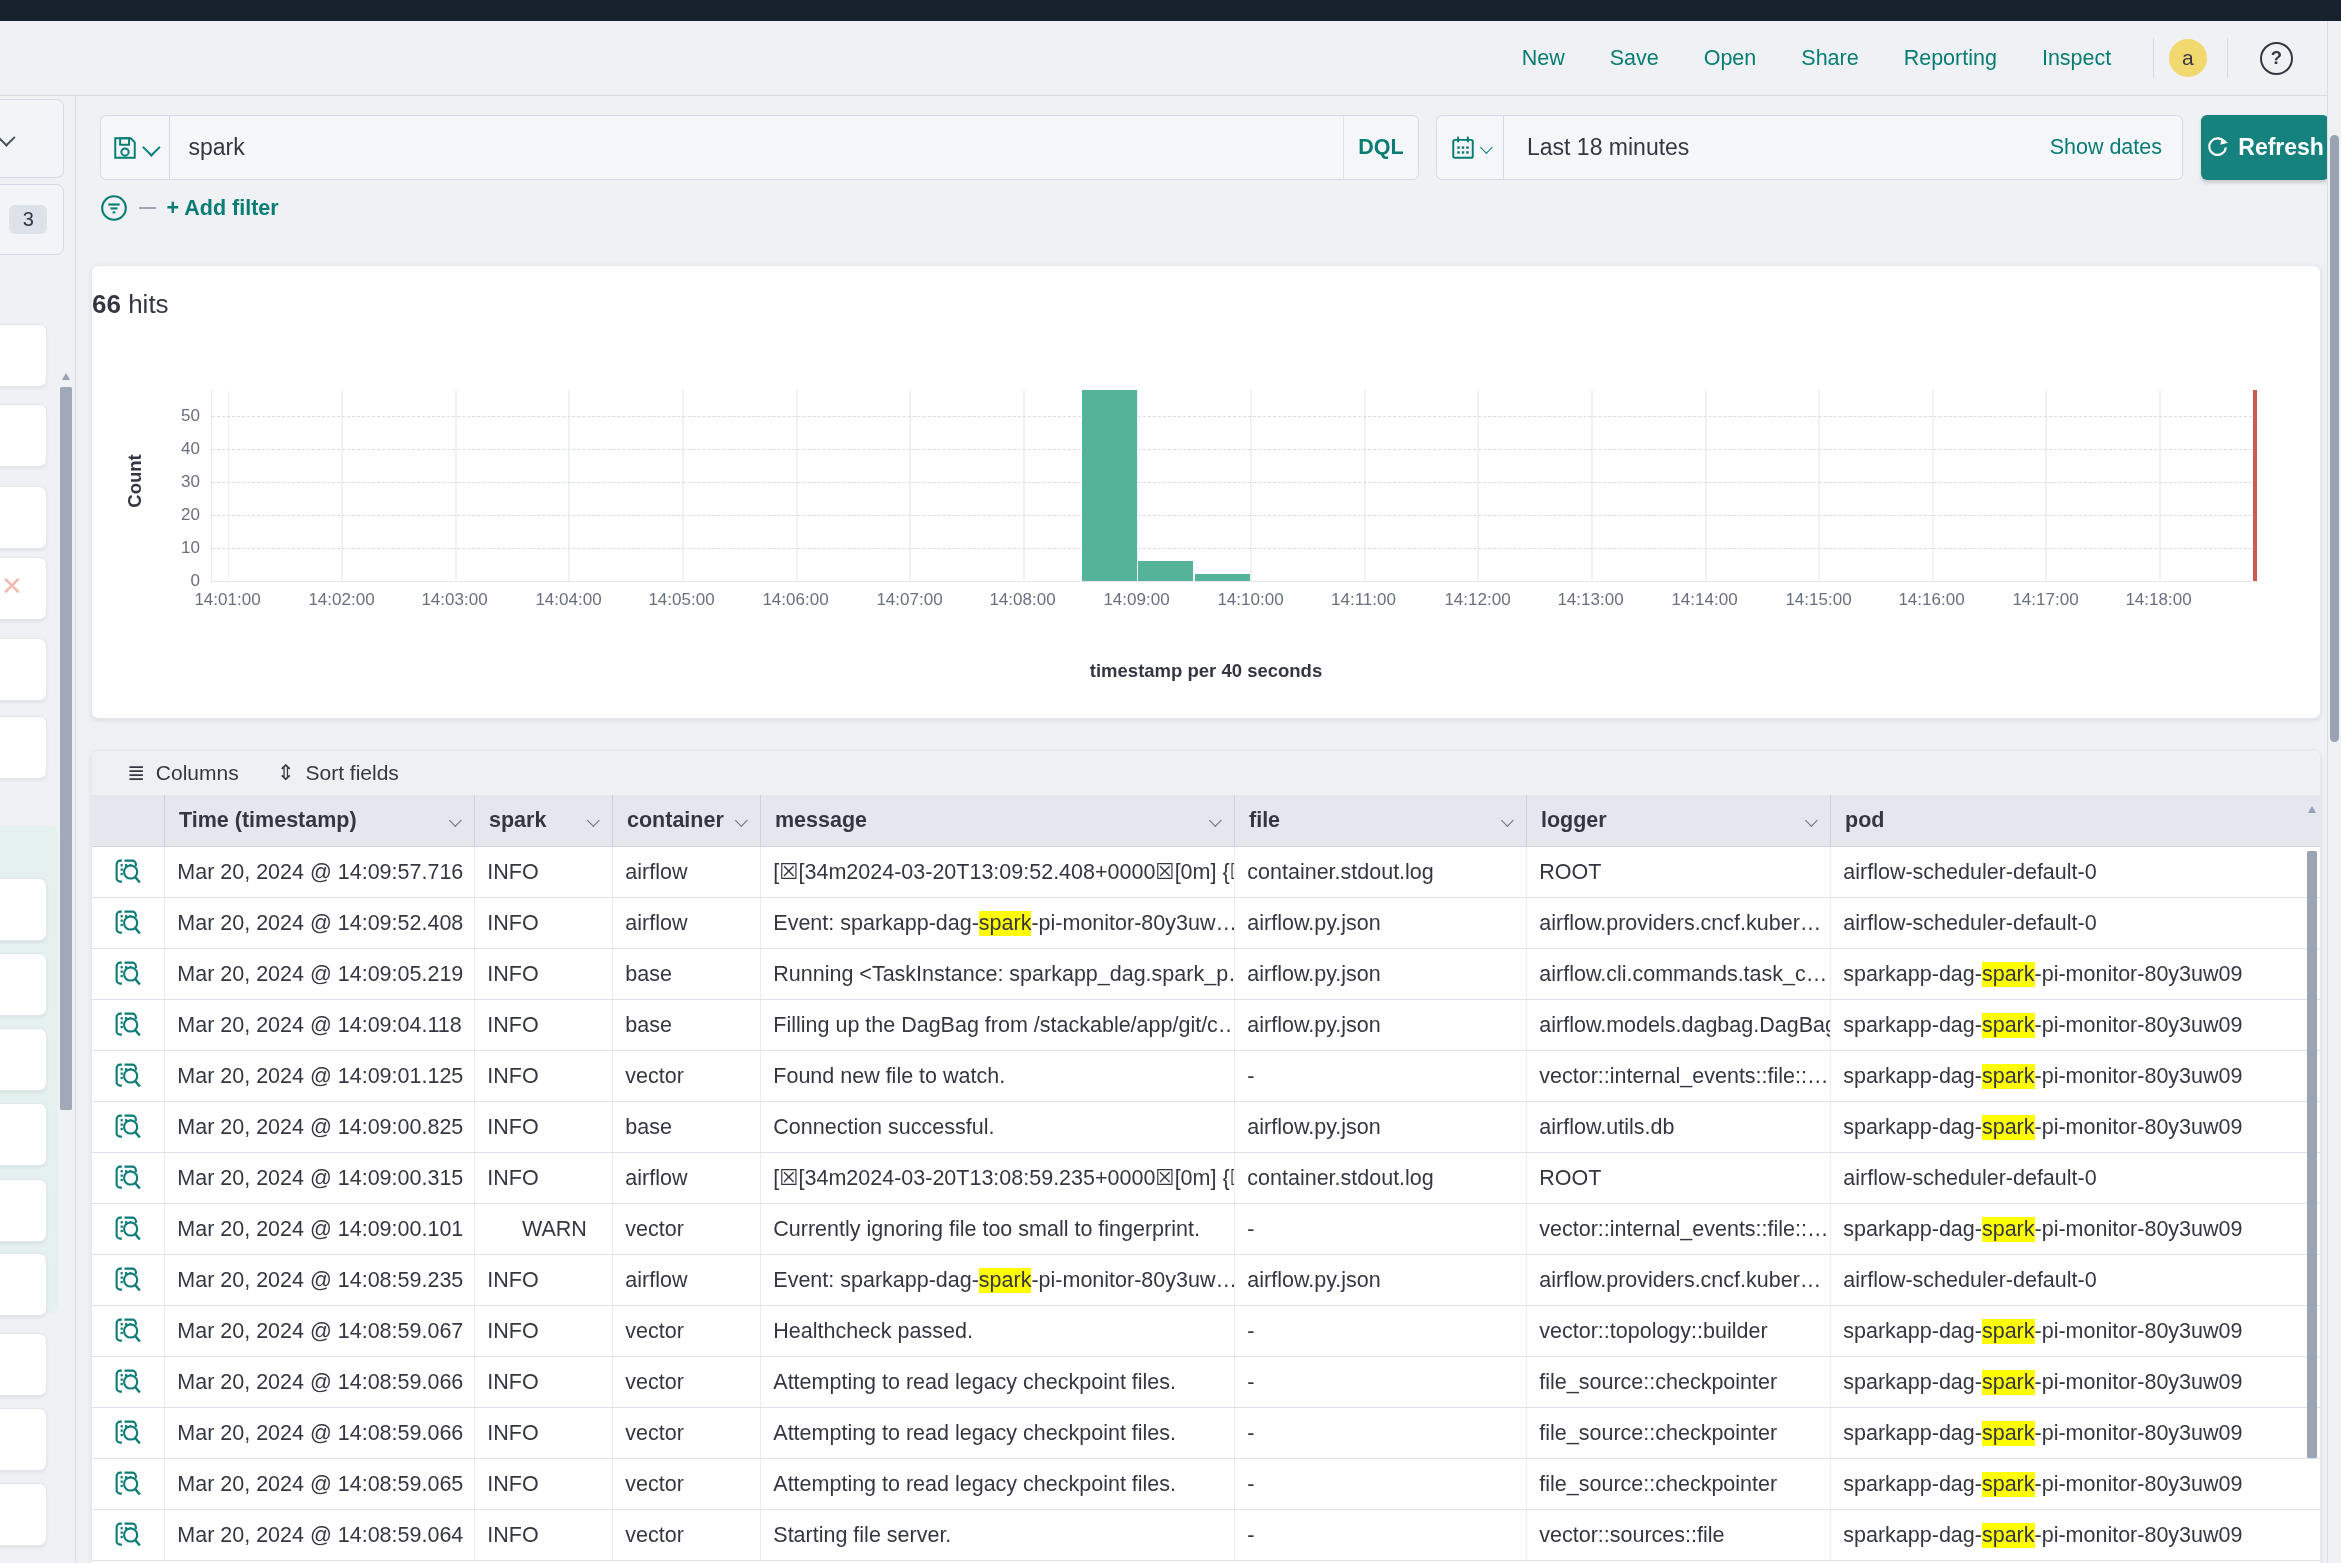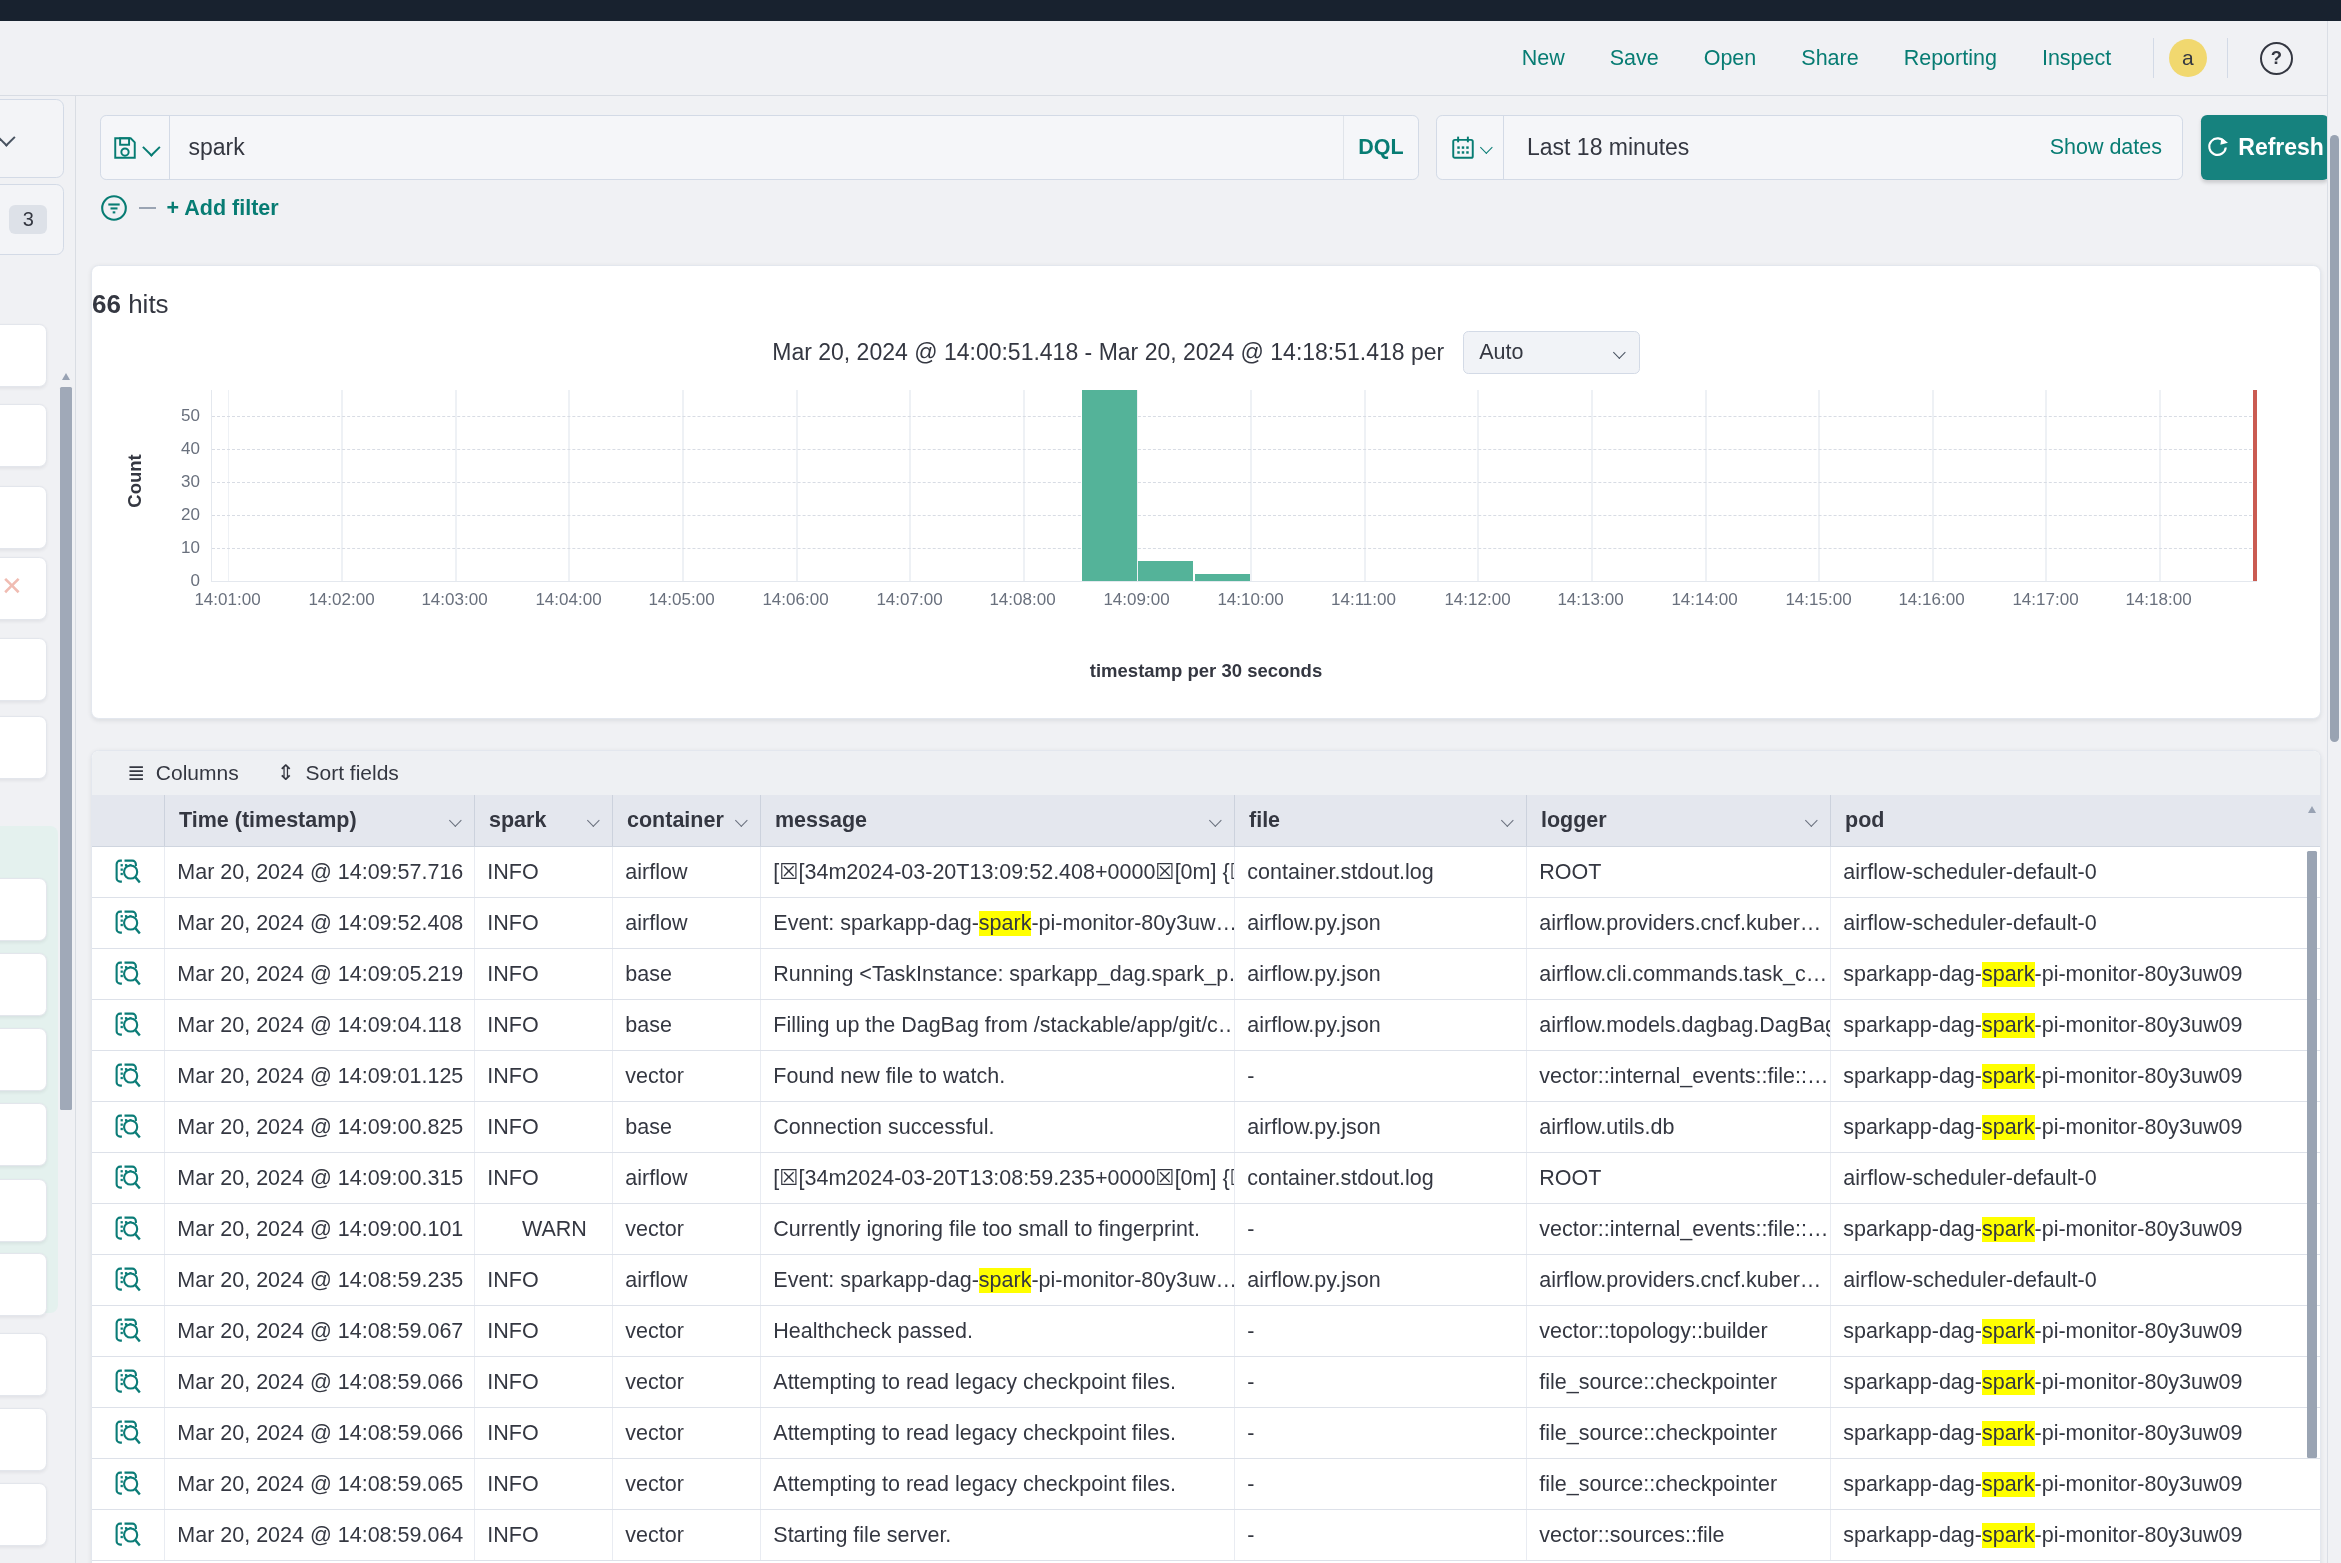--- a/index.html
+++ b/index.html
@@ -213,27 +213,20 @@
       <line x1="14.5" y1="21" x2="17.5" y2="21" stroke="#077c73" stroke-width="2.4"></line>
     </svg>
     <span class="fdash"></span>
     <span class="addfilter">+ Add filter</span>
   </div>
 
   <div class="panel" id="chart-panel">
     <div class="hits-title">
       <b>66</b>
       <span> </span><span>hits</span>
-    </div>
-    <div class="hits-sub">
-      <span class="range">Mar 20, 2024 @ 14:00:51.418 - Mar 20, 2024 @ 14:18:51.418 per</span>
-      <span class="intv-select">
-        <span>Auto</span>
-        <span class="chev sm" style="border-color:#485260;"></span>
-      </span>
     </div>
     <div class="ylab">Count</div>
     <div id="yticks">
         <div class="ytick" style="top: 305px;">0</div>
         <div class="ytick" style="top: 272px;">10</div>
         <div class="ytick" style="top: 239px;">20</div>
         <div class="ytick" style="top: 206px;">30</div>
         <div class="ytick" style="top: 173px;">40</div>
         <div class="ytick" style="top: 140px;">50</div>
       </div>
@@ -279,21 +272,21 @@
         <div class="xtick" style="left: 1097px;">14:10:00</div>
         <div class="xtick" style="left: 1210px;">14:11:00</div>
         <div class="xtick" style="left: 1324px;">14:12:00</div>
         <div class="xtick" style="left: 1437px;">14:13:00</div>
         <div class="xtick" style="left: 1551px;">14:14:00</div>
         <div class="xtick" style="left: 1665px;">14:15:00</div>
         <div class="xtick" style="left: 1778px;">14:16:00</div>
         <div class="xtick" style="left: 1892px;">14:17:00</div>
         <div class="xtick" style="left: 2005px;">14:18:00</div>
       </div>
-    <div class="xaxis-caption">timestamp per 30 seconds</div>
+    <div class="xaxis-caption">timestamp per 40 seconds</div>
   </div>
 
   <div class="panel" id="table-panel">
     <div class="grid-toolbar">
       <span class="tbtn">
         <span class="ticon">≣</span>
         <span>Columns</span>
       </span>
       <span class="tbtn">
         <span class="ticon">⇕</span>

